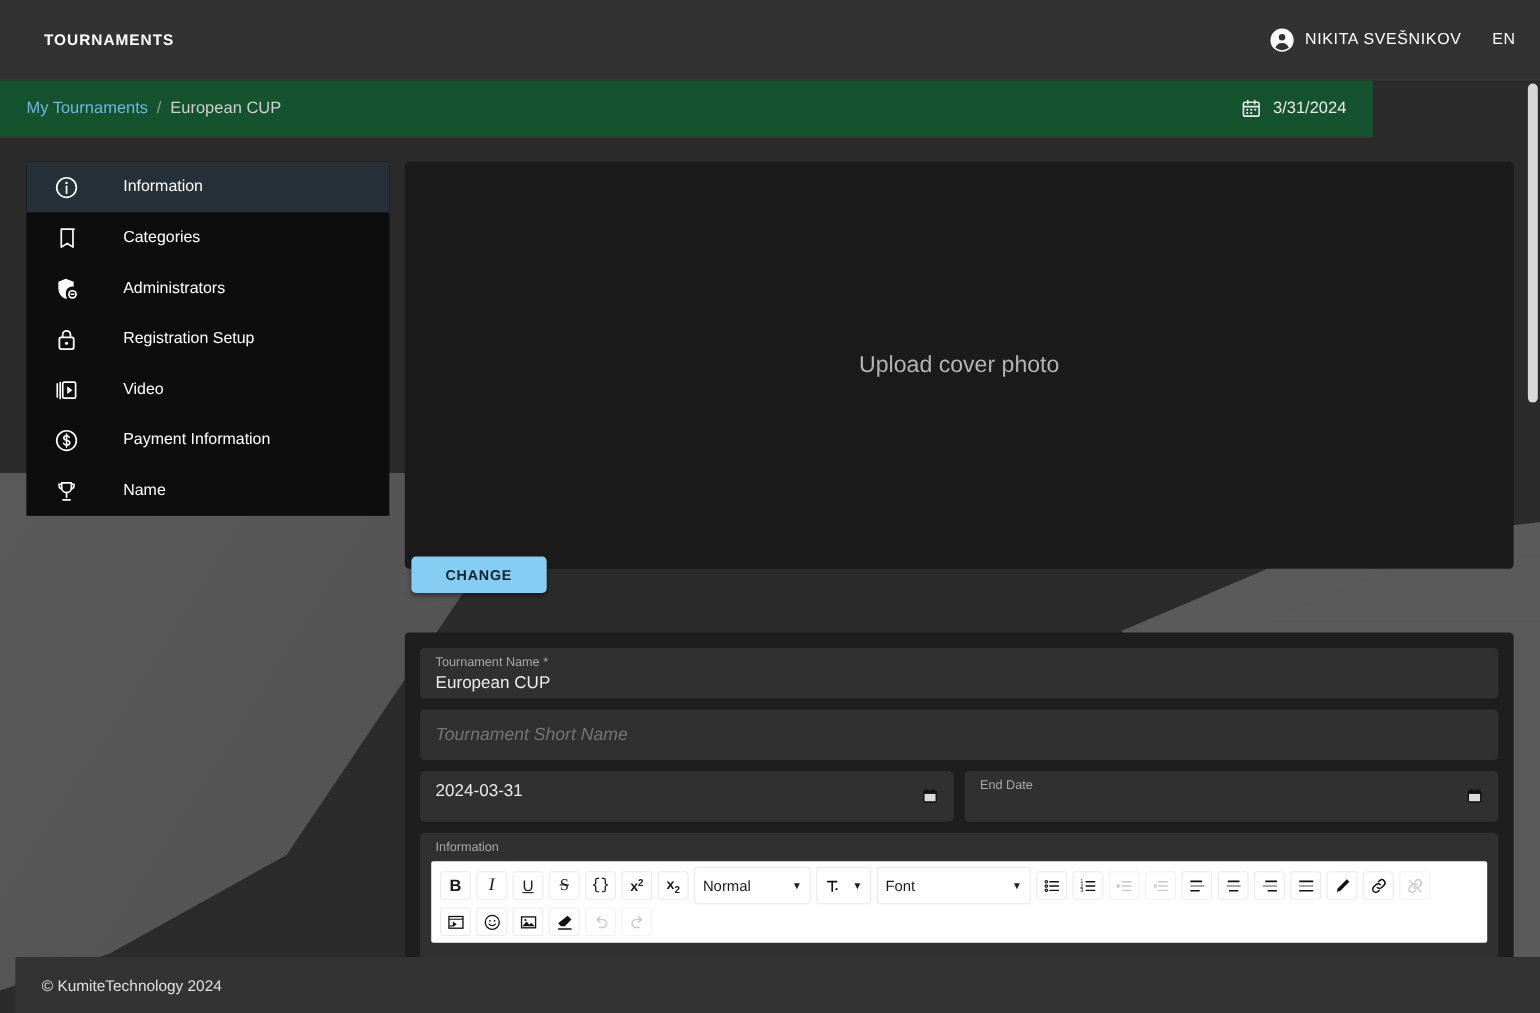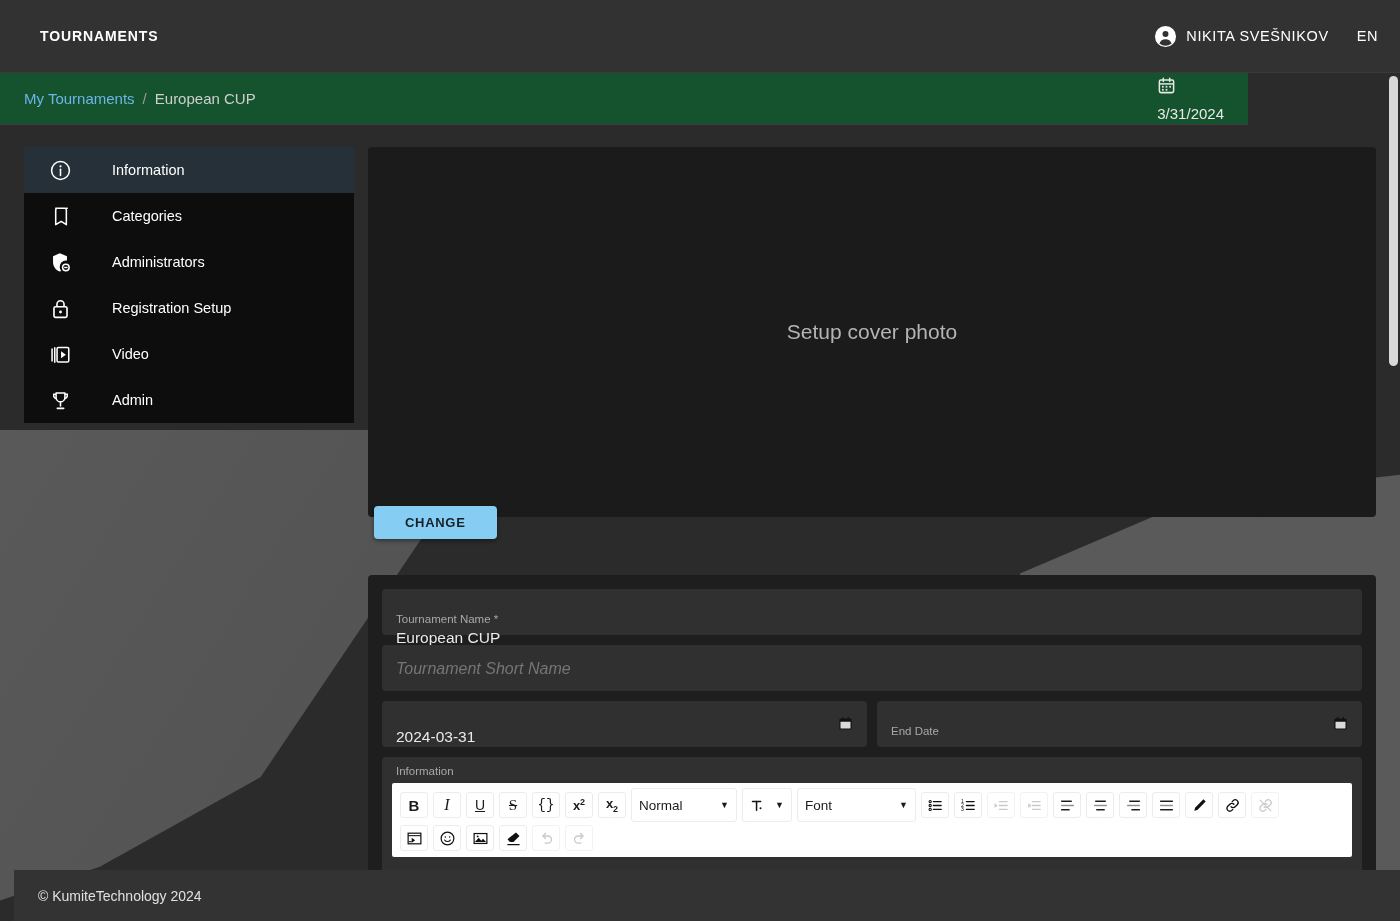--- a/index.html
+++ b/index.html
@@ -77,22 +77,22 @@
     position: absolute; left: 0; top: 73px; width: 1248px; height: 52px;
     z-index: 4; display: flex; align-items: center;
     border-bottom: 1px solid #3d3d3d;
     background: #14532d;
   }
   #breadcrumb { margin-left: 24px; font-size: 15px; display: flex; align-items: center; gap: 8px; }
   #breadcrumb .crumb-link { color: #6cb6e8; cursor: pointer; }
   #breadcrumb .crumb-sep { color: #9a9a9a; }
   #breadcrumb .crumb-cur { color: #cfcfcf; }
   #date-chip {
-    margin-left: auto; margin-right: 24px; display: flex; gap: 10px;
-    color: #e8e8e8; font-size: 15px; flex-direction: column;
+    margin-left: auto; margin-right: 24px; display: flex; align-items: center; gap: 10px;
+    color: #e8e8e8; font-size: 15px;
   }
 
   
   #sidebar {
     position: absolute; left: 24px; top: 147px; width: 330px;
     background: #0d0d0d; z-index: 3; padding: 0; overflow: hidden;
   }
   .side-item {
     display: flex; align-items: center; height: 46px; cursor: pointer; padding-left: 16px;
   }
@@ -117,21 +117,21 @@
     padding: 9px 31px; font-size: 13px; font-weight: 700; letter-spacing: .7px;
     cursor: pointer; font-family: "Liberation Sans", sans-serif;
     box-shadow: 0 2px 4px rgba(0,0,0,.4);
   }
   #form-card {
     margin-top: 58px; width: 1008px; background: #1e1e1e; border-radius: 4px;
     padding: 14px; padding-bottom: 0;
   }
   .field {
     background: #303030; border-radius: 4px; position: relative;
-    height: 46px; margin-bottom: 10px; padding: 24px 14px 0 14px;
+    height: 46px; margin-bottom: 10px; padding: 7px 14px 0 14px;
   }
   .field .flabel { font-size: 11.5px; color: #a8a8a8; line-height: 13px; }
   .field .fvalue {
     font-size: 15.5px; color: #eaeaea; line-height: 22px; margin-top: 1px;
     background: transparent; border: none; outline: none; width: 100%;
     font-family: "Liberation Sans", sans-serif; padding: 0;
   }
   .field.noLabel { display: flex; align-items: center; padding-top: 0; height: 46px; }
   .field.noLabel .fvalue { color: #9d9d9d; font-size: 16px; font-style: italic; }
   .field .datebox {
@@ -158,21 +158,21 @@
   }
   .tbtn.dim { color: #c9c9c9; border-color: #f2f2f2; }
   .tsel {
     height: 26px; border: 1px solid #ececec; border-radius: 3px; background: #fff;
     display: flex; align-items: center; justify-content: space-between;
     padding: 16px 7px; cursor: pointer; color: #1b1b1b; font-size: 13.5px; flex: none;
   }
   .tsel .caret { margin-left: 10px; font-size: 9px; color: #1b1b1b; }
   .tsel.w-normal { width: 106px; }
   .tsel.w-size { width: 50px; }
-  .tsel.w-font { width: 119px; }
+  .tsel.w-font { width: 140px; }
   #editor-body { height: 34px; }
 
   
   #scroll-track {
     position: absolute; right: 0; top: 73px; width: 14px; height: 848px;
     background: transparent; z-index: 9;
   }
   #scroll-thumb {
     position: absolute; right: 2px; top: 76px; width: 9px; height: 290px;
     background: #d8d8d8; border-radius: 5px; z-index: 10; cursor: pointer;
@@ -281,40 +281,50 @@
       <svg width="23" height="23" viewBox="0 0 24 24">
         <path d="M3.2 6.3v12.4" stroke="#fff" stroke-width="1.6" stroke-linecap="round"></path>
         <path d="M6 5v15" stroke="#fff" stroke-width="1.6" stroke-linecap="round"></path>
         <rect x="8.4" y="4.6" width="12.2" height="15.2" rx="1.4" fill="none" stroke="#fff" stroke-width="1.6"></rect>
         <path d="M12.6 8.6l5 3.6-5 3.6z" fill="#fff"></path>
       </svg>
     </span>
     <span class="slabel">Video</span>
   </div>
 
+  <div class="side-item">
+    <span class="sicon">
+      <svg width="23" height="23" viewBox="0 0 24 24">
+        <circle cx="12" cy="12" r="9.3" fill="none" stroke="#fff" stroke-width="1.6"></circle>
+        <path d="M14.6 8.9c-.5-.9-1.5-1.4-2.6-1.4-1.5 0-2.6.8-2.6 2 0 1.3 1.1 1.8 2.7 2.2 1.8.4 3 1 3 2.4 0 1.3-1.2 2.2-2.9 2.2-1.3 0-2.4-.5-3-1.6" fill="none" stroke="#fff" stroke-width="1.5" stroke-linecap="round"></path>
+        <path d="M12 5.8v12.4" stroke="#fff" stroke-width="1.5" stroke-linecap="round"></path>
+      </svg>
+    </span>
+    <span class="slabel">Payment Information</span>
+  </div>
 
   <div class="side-item">
     <span class="sicon">
       <svg width="23" height="23" viewBox="0 0 24 24">
         <path d="M7.4 4.2h9.2v4.6a4.6 4.6 0 0 1-9.2 0z" fill="none" stroke="#fff" stroke-width="1.6" stroke-linejoin="round"></path>
         <path d="M7.4 5.4H4.9v1.5a3.1 3.1 0 0 0 2.6 3" fill="none" stroke="#fff" stroke-width="1.5"></path>
         <path d="M16.6 5.4h2.5v1.5a3.1 3.1 0 0 1-2.6 3" fill="none" stroke="#fff" stroke-width="1.5"></path>
         <path d="M12 13.4v4.4" stroke="#fff" stroke-width="1.6" stroke-linecap="round"></path>
         <path d="M8.6 20.2h6.8" stroke="#fff" stroke-width="1.6" stroke-linecap="round"></path>
       </svg>
     </span>
-    <span class="slabel">Admin</span>
+    <span class="slabel">Name</span>
   </div>
 
 </nav>
 
 <div id="main">
 
   <div id="cover-card">
-    <span id="cover-text">Setup cover photo</span>
+    <span id="cover-text">Upload cover photo</span>
     <button id="change-btn">CHANGE</button>
   </div>
 
   <div id="form-card">
 
     <div class="field">
       <div class="flabel">Tournament Name *</div>
       <input class="fvalue" type="text" value="European CUP" style="">
     </div>
 

